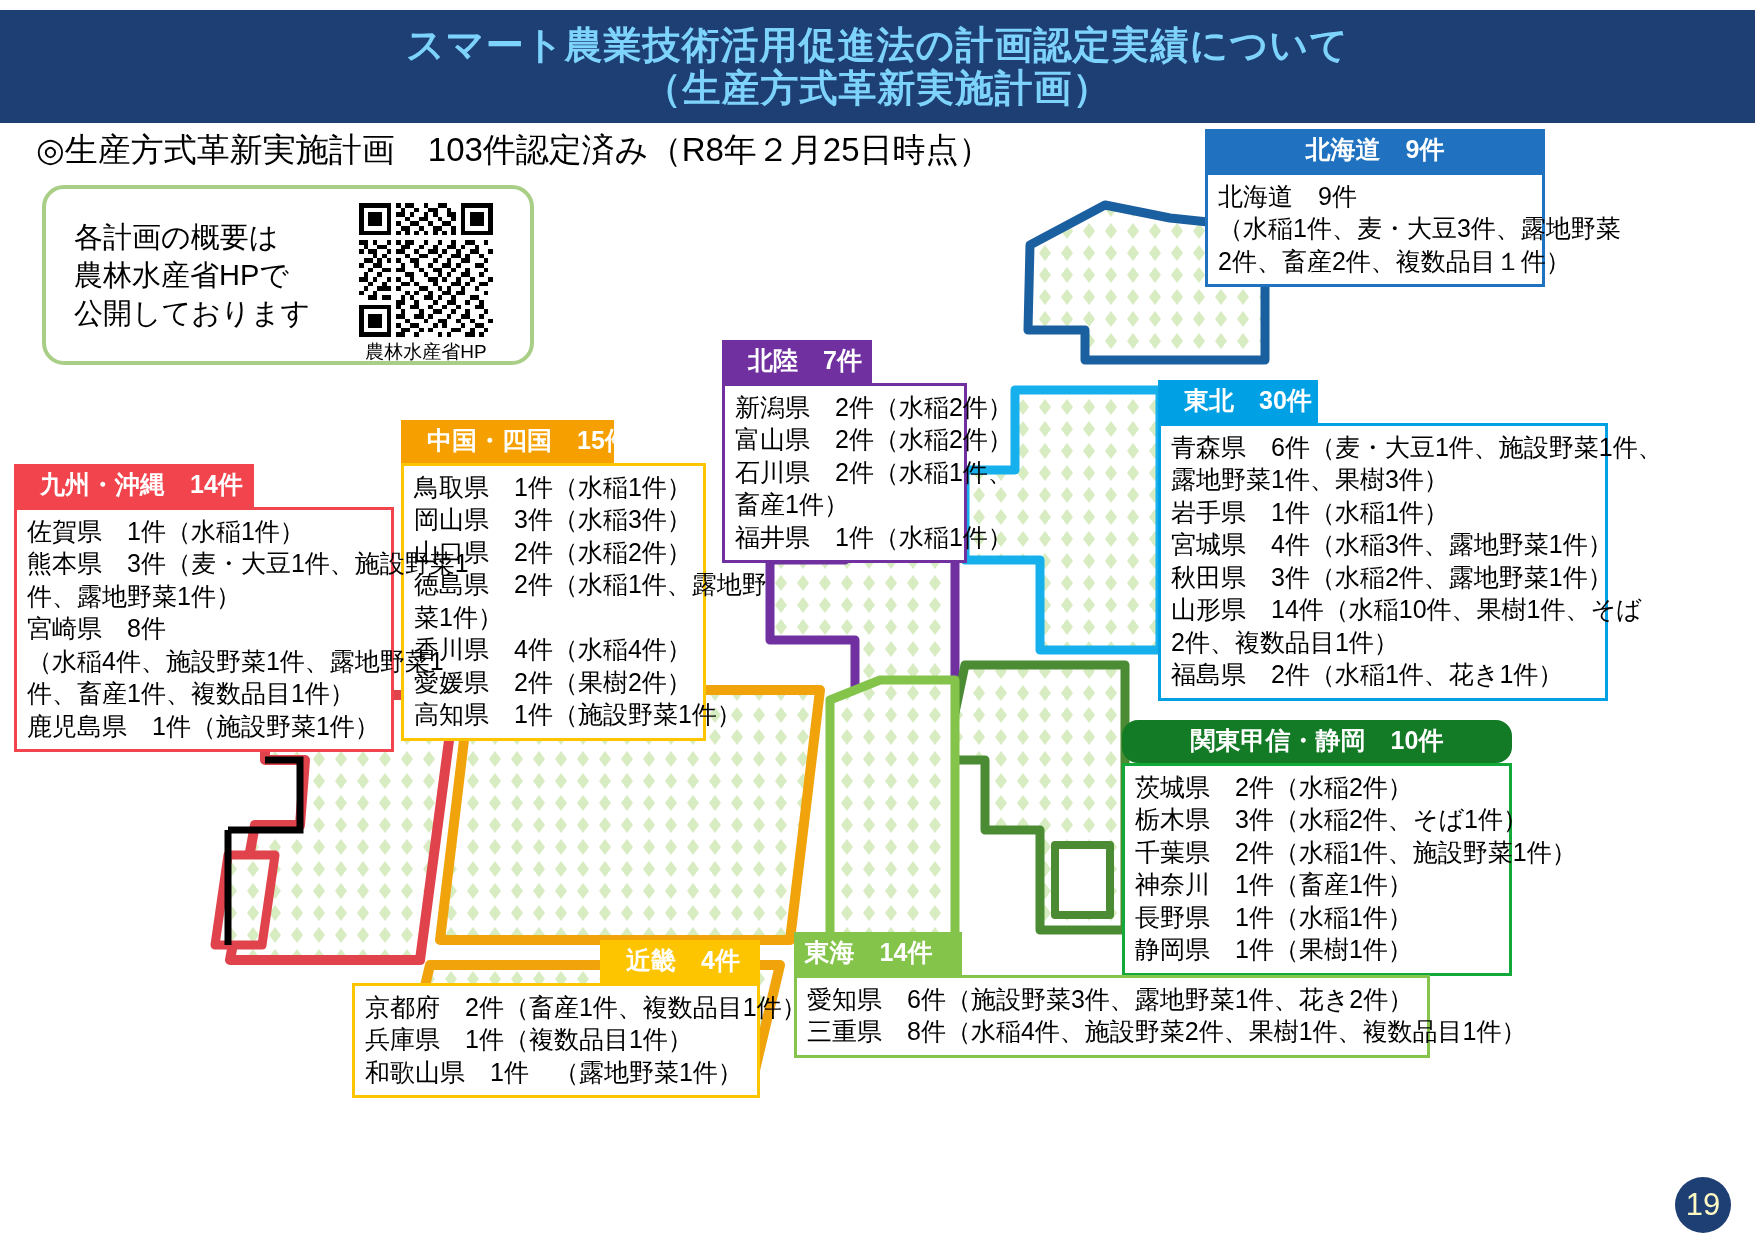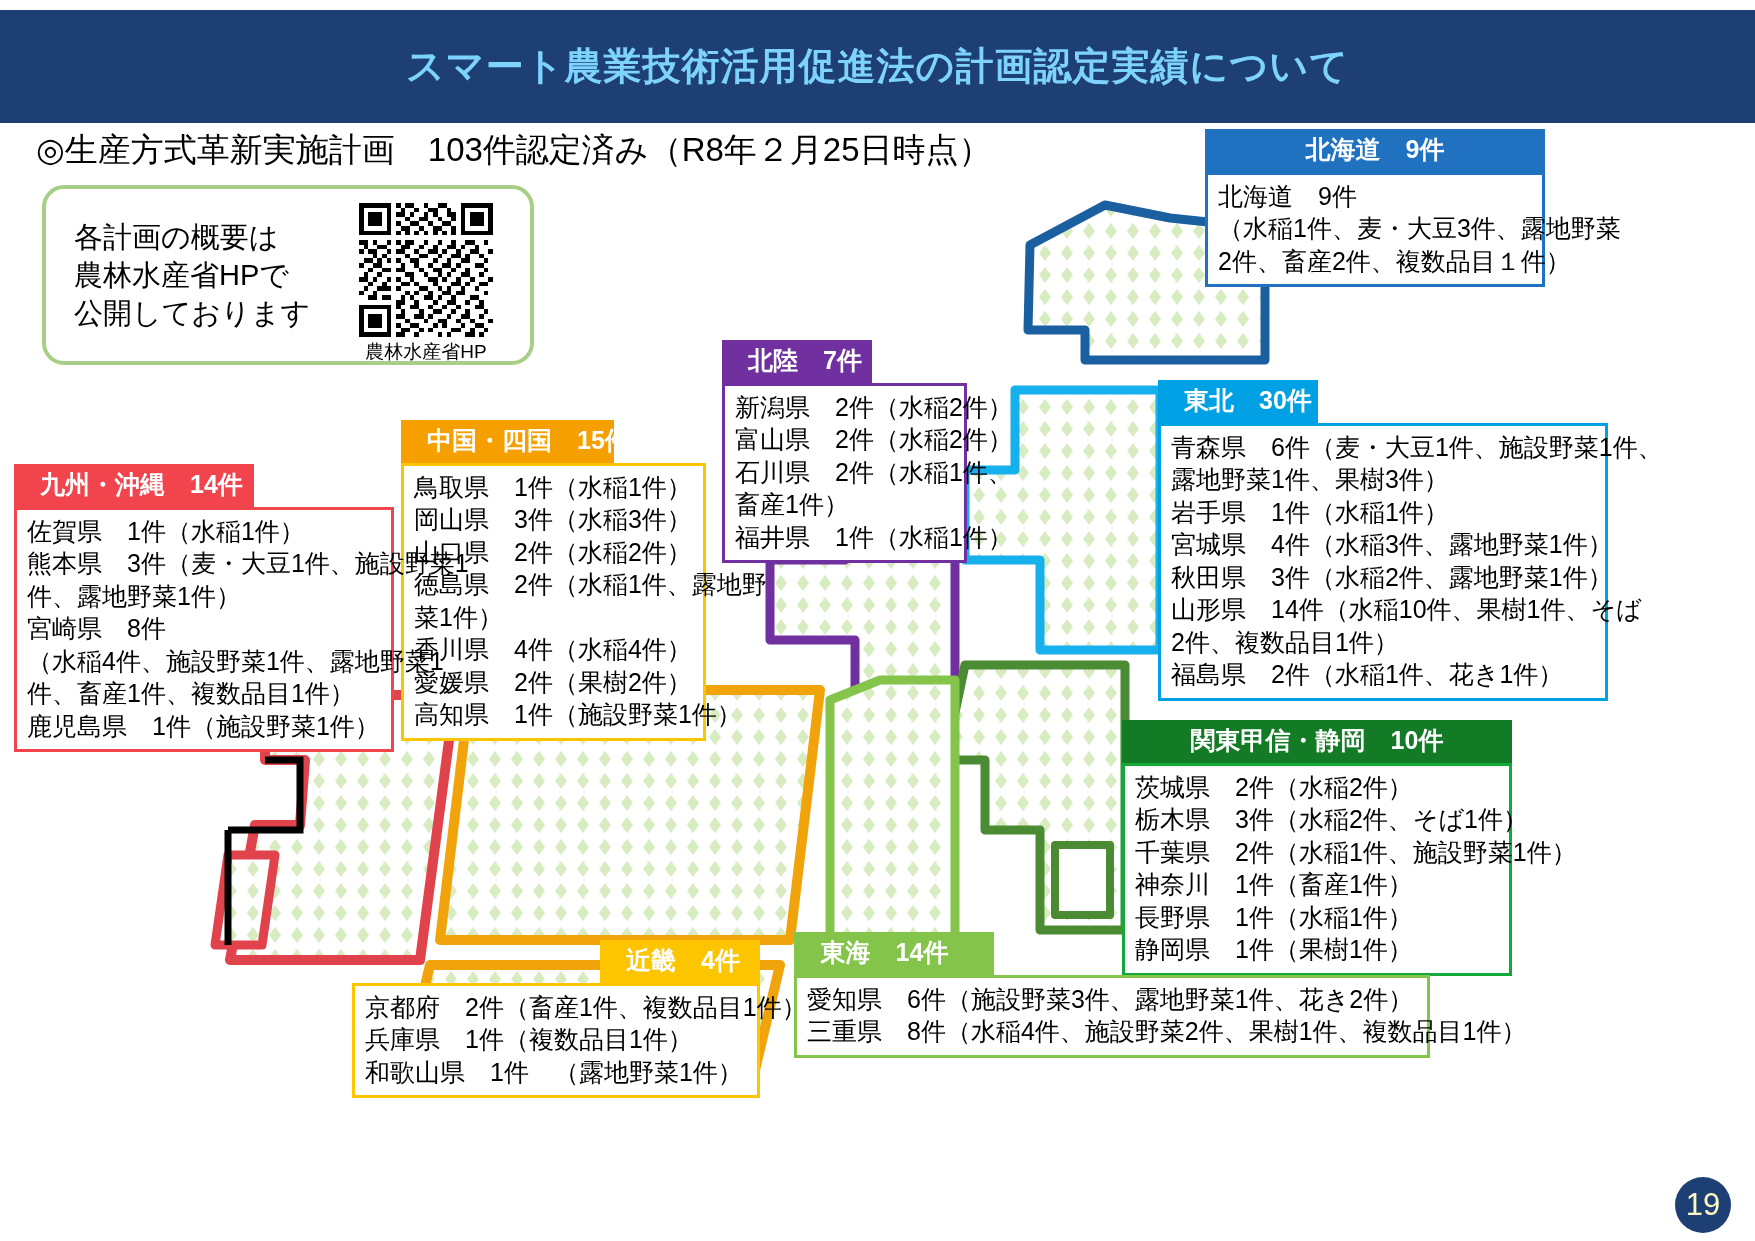--- a/index.html
+++ b/index.html
@@ -58,21 +58,21 @@
   .c-kyushu .info-head{background:#f1444c;}
   .c-kyushu .info-body{border-color:#f1444c;}
   .c-chushi .info-head{background:#f5a000;}
   .c-chushi .info-body{border-color:#fdc400;}
   .c-hokuriku .info-head{background:#7030a0;}
   .c-hokuriku .info-body{border-color:#7030a0;}
   .c-hokkaido .info-head{background:#2072c0;}
   .c-hokkaido .info-body{border-color:#2072c0;}
   .c-tohoku .info-head{background:#00a0e4;}
   .c-tohoku .info-body{border-color:#00a0e4;}
-  .c-kanto .info-head{background:#137a26;}
+  .c-kanto .info-head{background:#137a26;border-radius:16px;}
   .c-kanto .info-body{border-color:#13a83a;}
   .c-kinki .info-head{background:#fdc400;}
   .c-kinki .info-body{border-color:#fdc400;}
   .c-tokai .info-head{background:#84c44b;}
   .c-tokai .info-body{border-color:#84c44b;}
 
   
   .head-center{text-align:center;}
 
   
@@ -81,20 +81,21 @@
     width:56px;height:56px;border-radius:50%;
     background:#1d3f73;color:#fef9c3;font-size:31px;
     display:flex;align-items:center;justify-content:center;
   }
 </style>
 </head>
 <body>
 
 <div class="title-banner">
   <div class="l1">スマート農業技術活用促進法の計画認定実績について</div>
+  <div class="l2">（生産方式革新実施計画）</div>
 </div>
 
 <div class="subtitle">◎生産方式革新実施計画　103件認定済み（R8年２月25日時点）</div>
 
 <div class="qr-box">
   <div class="qr-text">
     <div>各計画の概要は</div>
     <div>農林水産省HPで</div>
     <div>公開しております</div>
   </div>
@@ -443,20 +444,20 @@
 <div class="info-box c-kinki" style="left:352px;top:940px;">
   <div class="info-head head-center" style="width:160px;box-sizing:border-box;margin-left:248px;">近畿　4件</div>
   <div class="info-body" style="width:408px;">
     <div>京都府　2件（畜産1件、複数品目1件）</div>
     <div>兵庫県　1件（複数品目1件）</div>
     <div>和歌山県　1件　（露地野菜1件）</div>
   </div>
 </div>
 
 <div class="info-box c-tokai" style="left:794px;top:932px;">
-  <div class="info-head head-center" style="width:200px;box-sizing:border-box;padding-left:7px;">東海　14件</div>
+  <div class="info-head head-center" style="width:168px;box-sizing:border-box;padding-left:7px;">東海　14件</div>
   <div class="info-body" style="width:636px;">
     <div>愛知県　6件（施設野菜3件、露地野菜1件、花き2件）</div>
     <div>三重県　8件（水稲4件、施設野菜2件、果樹1件、複数品目1件）</div>
   </div>
 </div>
 
 <div class="page-no">19</div>
 
 </body></html>

